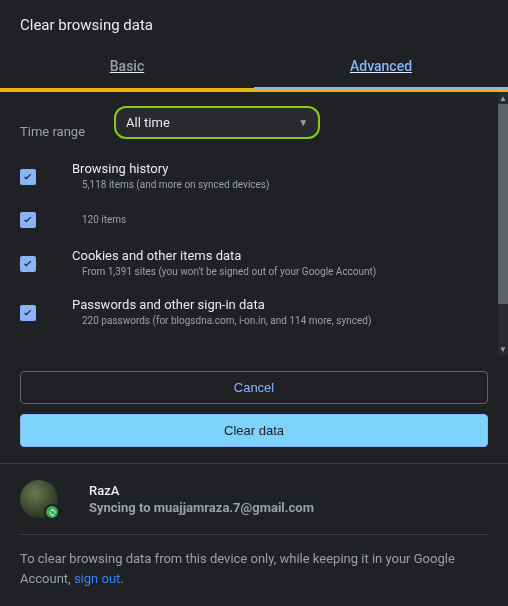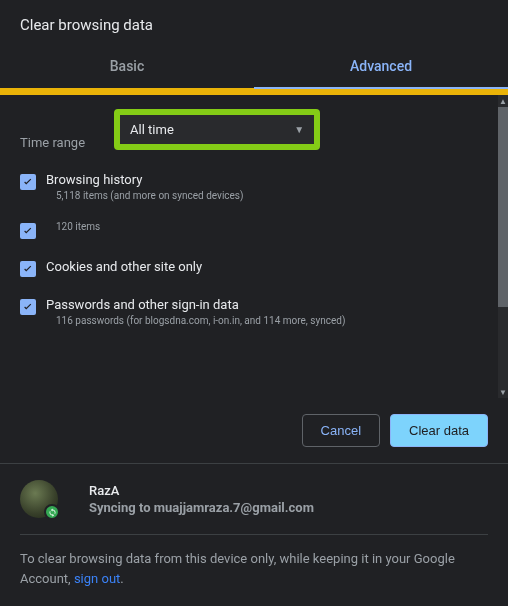--- a/index.html
+++ b/index.html
@@ -17,21 +17,22 @@
     flex-direction: column;
     height: 100%;
   }
   .title {
     padding: 16px 20px 12px 20px;
     font-size: 15px;
     color: #e8eaed;
   }
   .tabs {
     display: flex;
-    border-bottom: 7px solid #eab308;
+    border-bottom: 4px solid #eab308;
+    text-decoration: underline;
   }
   .tab {
     flex: 1;
     text-align: center;
     padding: 12px 0 14px 0;
     font-size: 14px;
     font-weight: 500;
     color: #9aa0a6;
     cursor: pointer;
     position: relative;
@@ -87,44 +88,44 @@
     align-items: flex-end;
     gap: 29px;
     margin-bottom: 22px;
   }
   .time-label {
     color: #9aa0a6;
     font-size: 13px;
   }
   .select {
     background: #292a2d;
-    border: 6px solid #84cc16;
-    border-radius: 4px;
+    border: 2px solid #84cc16;
+    border-radius: 12px;
     padding: 7px 10px;
     width: 206px;
     display: flex;
     align-items: center;
     justify-content: space-between;
     cursor: pointer;
     color: #e8eaed;
     font-size: 13px;
   }
   .select .arrow {
     color: #9aa0a6;
     font-size: 10px;
   }
   .items {
     display: flex;
     flex-direction: column;
     gap: 20px;
   }
   .item {
     display: flex;
-    gap: 10px;
-    align-items: flex-start;
+    gap: 36px;
+    align-items: center;
   }
   .checkbox {
     width: 16px;
     height: 16px;
     background: #8ab4f8;
     border-radius: 2px;
     margin-top: 2px;
     display: flex;
     align-items: center;
     justify-content: center;
@@ -134,20 +135,21 @@
   .checkbox svg { width: 14px; height: 14px; }
   .item-text { display: flex; flex-direction: column; gap: 3px; }
   .item-title { color: #e8eaed; font-size: 13px; }
   .item-desc { color: #9aa0a6; font-size: 10px; margin-left: 10px; }
   .footer-buttons {
     display: flex;
     justify-content: flex-end;
     gap: 10px;
     padding: 16px 20px;
     border-top: none;
+    flex-direction: column;
   }
   .btn {
     padding: 8px 18px;
     border-radius: 4px;
     font-size: 13px;
     cursor: pointer;
     background: transparent;
     border: 1px solid #5f6368;
     color: #8ab4f8;
   }
@@ -256,34 +258,35 @@
           </div>
         </div>
 
         <div class="item">
           <div class="checkbox">
             <svg viewBox="0 0 24 24">
                 <path fill="#202124" d="M9 16.2l-3.5-3.5 1.4-1.4L9 13.4l7.1-7.1 1.4 1.4z"></path>
               </svg>
           </div>
           <div class="item-text">
-            <span class="item-title">Cookies and other site only</span>
+            <span class="item-title">Cookies and other items data</span>
+            <span class="item-desc">From 1,391 sites (you won't be signed out of your Google Account)</span>
           </div>
         </div>
 
 
         <div class="item">
           <div class="checkbox">
             <svg viewBox="0 0 24 24">
                 <path fill="#202124" d="M9 16.2l-3.5-3.5 1.4-1.4L9 13.4l7.1-7.1 1.4 1.4z"></path>
               </svg>
           </div>
           <div class="item-text">
             <span class="item-title">Passwords and other sign-in data</span>
-            <span class="item-desc">116 passwords (for blogsdna.com, i-on.in, and 114 more, synced)</span>
+            <span class="item-desc">220 passwords (for blogsdna.com, i-on.in, and 114 more, synced)</span>
           </div>
         </div>
 
       </div>
     </div>
 
     <div class="scrollbar-track">
       <div class="scrollbar-arrow top">▲</div>
       <div class="scrollbar-thumb" style="top:12px;height:200px"></div>
       <div class="scrollbar-arrow bottom">▼</div>

